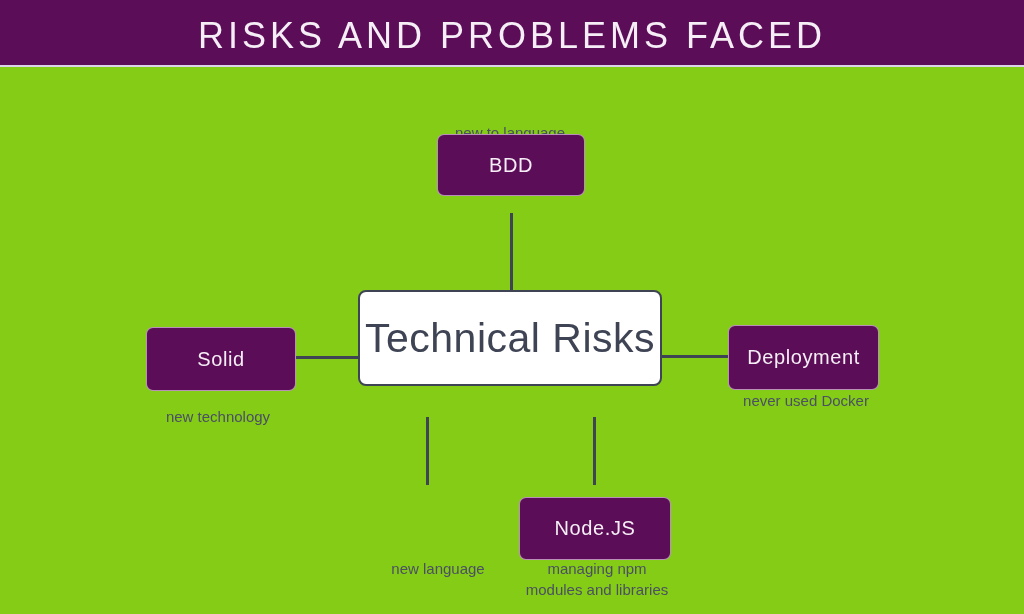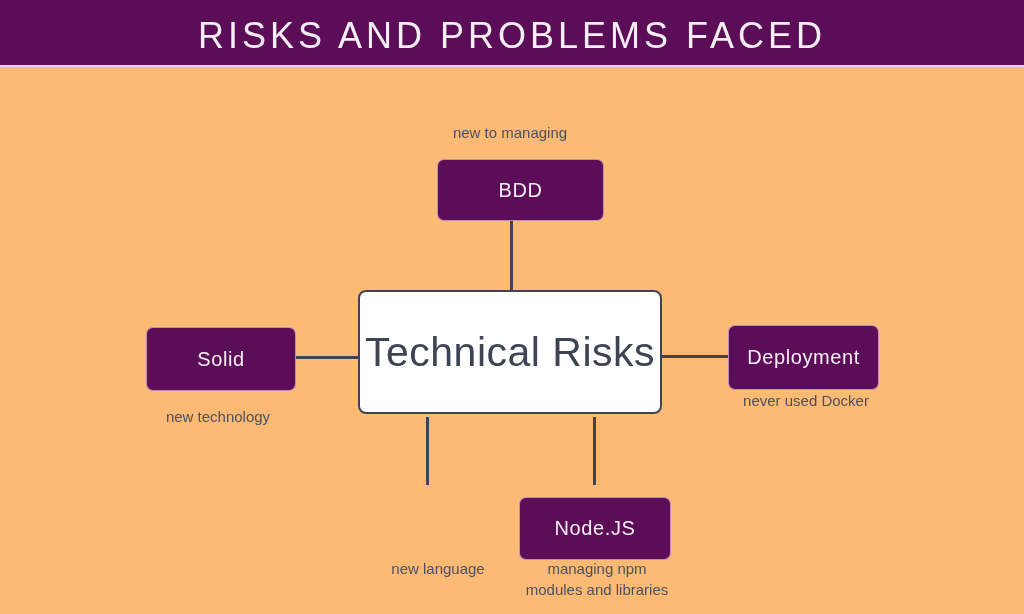--- a/index.html
+++ b/index.html
@@ -4,21 +4,21 @@
 <style>
   * { margin: 0; padding: 0; box-sizing: border-box; }
   html, body { background: #ffffff; }
   body {
     font-family: "Liberation Sans", "DejaVu Sans", sans-serif;
     width: 1024px; height: 614px; overflow: hidden;
   }
   .stage {
     position: relative;
     width: 1024px; height: 614px;
-    background: #fdba74;
+    background: #84cc16;
   }
   
   .titlebar {
     position: absolute; left: 0; top: 0;
     width: 1024px; height: 67px;
     background: var(--purple, #5c0d57);
     border-bottom: 2px solid var(--header-underline, #ddd3e6);
     display: flex; align-items: center; justify-content: center;
   }
   .titlebar h1 {
@@ -31,21 +31,21 @@
   
   .connector {
     position: absolute;
     background: var(--slate, #3f4455);
   }
   .connector.v { width: 3px; }
   .connector.h { height: 3px; }
   
   .center-box {
     position: absolute;
-    left: 358px; top: 290px; width: 304px; height: 124px;
+    left: 358px; top: 290px; width: 304px; height: 96px;
     background: #ffffff;
     border: 2px solid var(--slate, #3f4455);
     border-radius: 8px;
     display: flex; align-items: center; justify-content: center;
   }
   .center-box span {
     color: var(--slate, #3f4455);
     font-size: 41px; font-weight: 400;
     letter-spacing: 0.5px;
     white-space: nowrap;
@@ -86,22 +86,22 @@
   <div class="connector v" style="left:510px; top:213px; height:78px"></div>
   <div class="connector h" style="left:292px; top:356px; width:66px"></div>
   <div class="connector h" style="left:662px; top:355px; width:66px"></div>
   <div class="connector v" style="left:426px; top:417px; height:68px"></div>
   <div class="connector v" style="left:593px; top:417px; height:68px"></div>
 
   <section class="center-box">
     <span>Technical Risks</span>
   </section>
 
-  <div class="caption" style="left:510px; top:122px">new to managing</div>
-  <div class="node" style="left:437px; top:159px; width:167px; height:62px">
+  <div class="caption" style="left:510px; top:122px">new to language</div>
+  <div class="node" style="left:437px; top:134px; width:148px; height:62px">
     <span>BDD</span>
   </div>
 
   <div class="node" style="left:146px; top:327px; width:150px; height:64px">
     <span>Solid</span>
   </div>
   <div class="caption" style="left:218px; top:406px">new technology</div>
 
   <div class="node" style="left:728px; top:325px; width:151px; height:65px">
     <span>Deployment</span>

